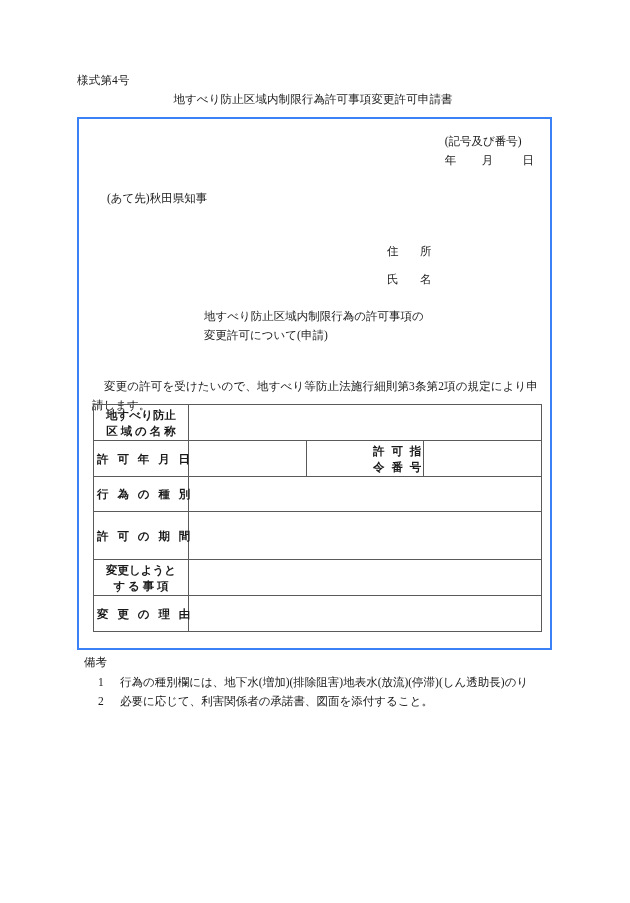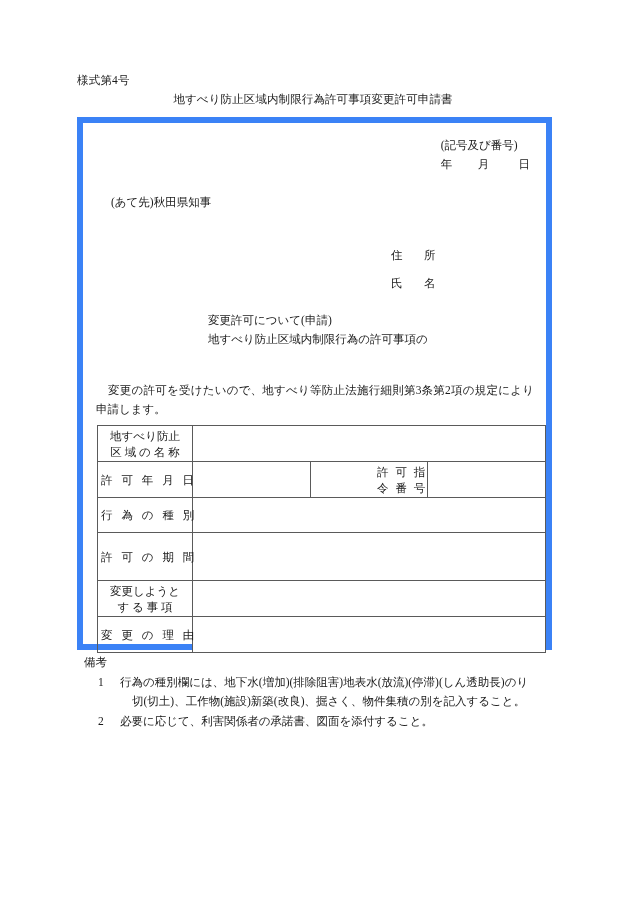--- a/index.html
+++ b/index.html
@@ -45,21 +45,21 @@
     padding-right: 4px;
   }
 
   
   .outer-box {
     position: absolute;
     left: 77px;
     top: 117px;
     width: 475px;
     height: 533px;
-    border: 6px solid #3b82f6;
+    border: 2px solid #3b82f6;
     box-sizing: border-box;
   }
 
   
   .ref-block {
     position: absolute;
     right: 16px;
     top: 13px;
     text-align: left;
     font-size: 11.5px;
@@ -112,24 +112,25 @@
     font-size: 11.5px;
     line-height: 19px;
     text-align: justify;
   }
   .body-text .indent { padding-left: 12px; }
 
   
   table.form-table {
     position: absolute;
     left: 14px;
-    top: 302px;
+    top: 285px;
     width: 449px;
     border-collapse: collapse;
     table-layout: fixed;
+    font-weight: bold;
   }
   table.form-table td {
     border: 1px solid #5a5a5a;
     font-size: 11.5px;
     padding: 0;
     vertical-align: middle;
   }
   td.label {
     width: 94px;
     text-align: center;
@@ -199,22 +200,22 @@
     </div>
 
     <div class="addressee">(あて先)秋田県知事</div>
 
     <div class="applicant">
       <div>住　所</div>
       <div>氏　名</div>
     </div>
 
     <div class="subject">
+      <div>地すべり防止区域内制限行為の許可事項の</div>
       <div>変更許可について(申請)</div>
-      <div>地すべり防止区域内制限行為の許可事項の</div>
     </div>
 
     <div class="body-text">
       <span class="indent">変更の許可を受けたいので、地すべり等防止法施行細則第3条第2項の規定により申請</span><span>します。</span>
     </div>
 
     <table class="form-table">
       <tbody>
         <tr class="r1">
           <td class="label">
@@ -264,21 +265,20 @@
 
   </div>
 
   <div class="remarks">
     <div class="remarks-title">備考</div>
 
     <div class="remark-row">
       <div class="remark-num">1</div>
       <div class="remark-body">
         <span>行為の種別欄には、地下水(増加)(排除阻害)地表水(放流)(停滞)(しん透助長)のり</span>
-        <span class="l2">切(切土)、工作物(施設)新築(改良)、掘さく、物件集積の別を記入すること。</span>
       </div>
     </div>
 
     <div class="remark-row">
       <div class="remark-num">2</div>
       <div class="remark-body">
         <span>必要に応じて、利害関係者の承諾書、図面を添付すること。</span>
       </div>
     </div>
   </div>

